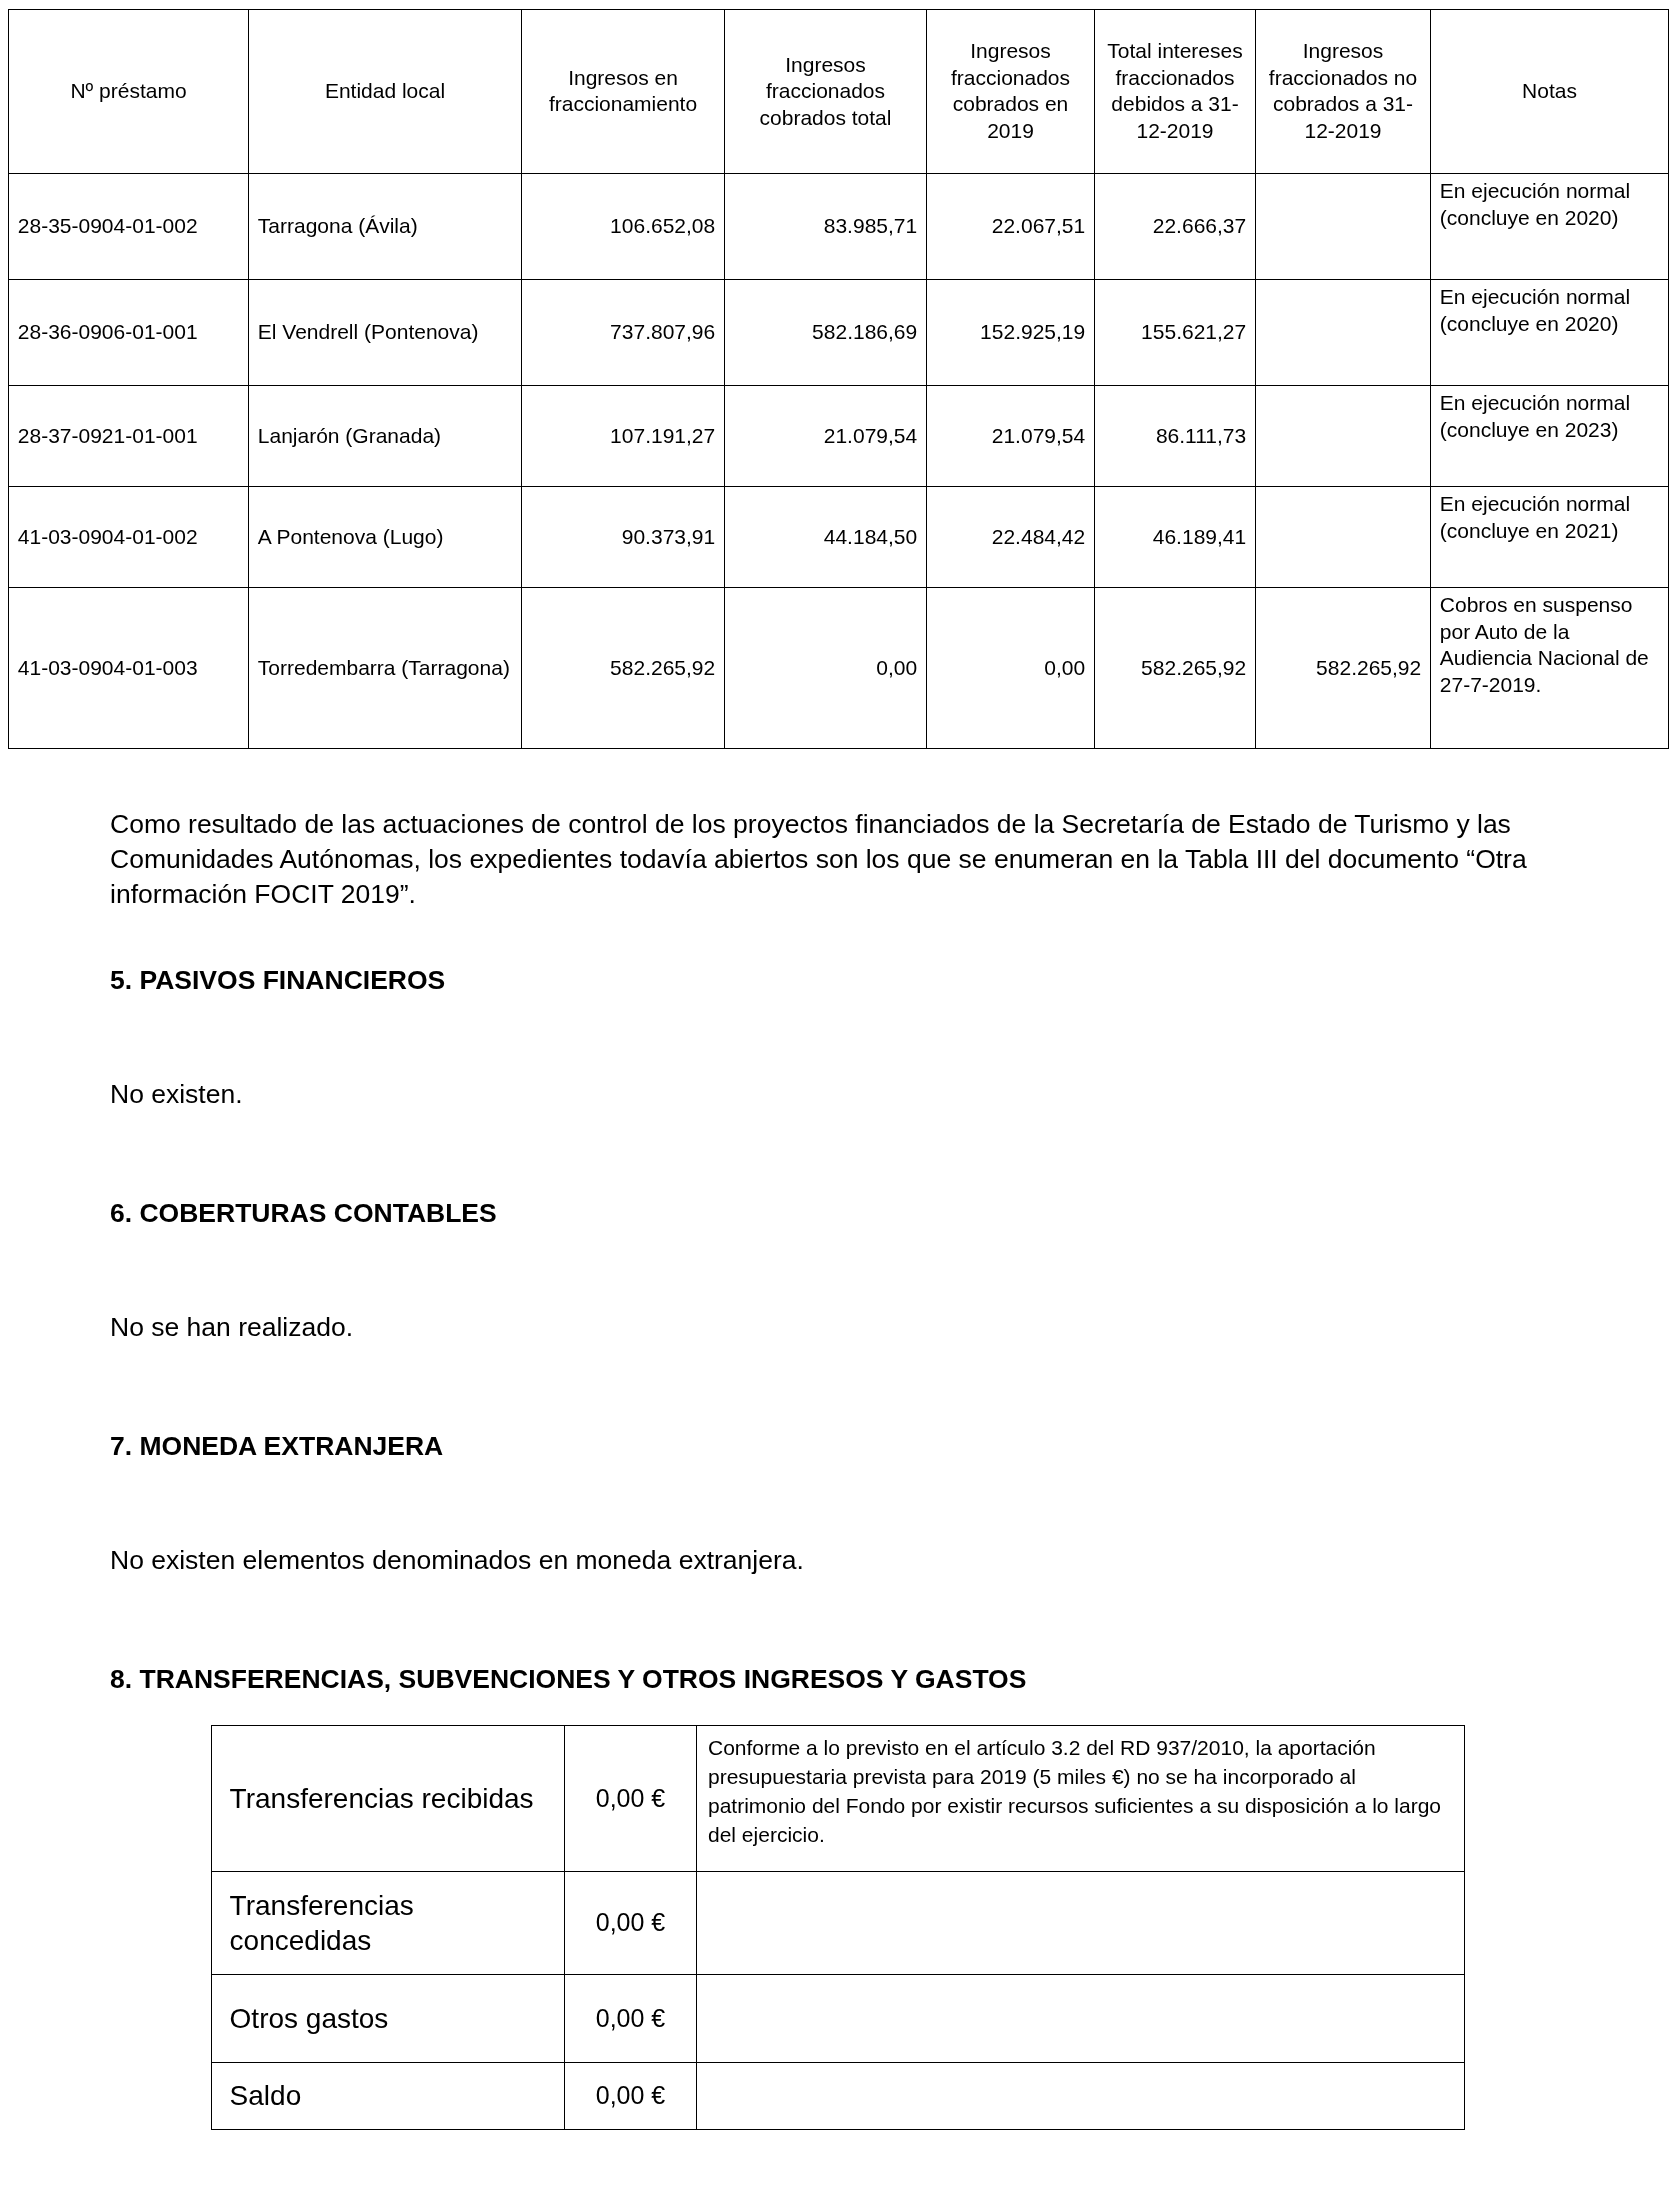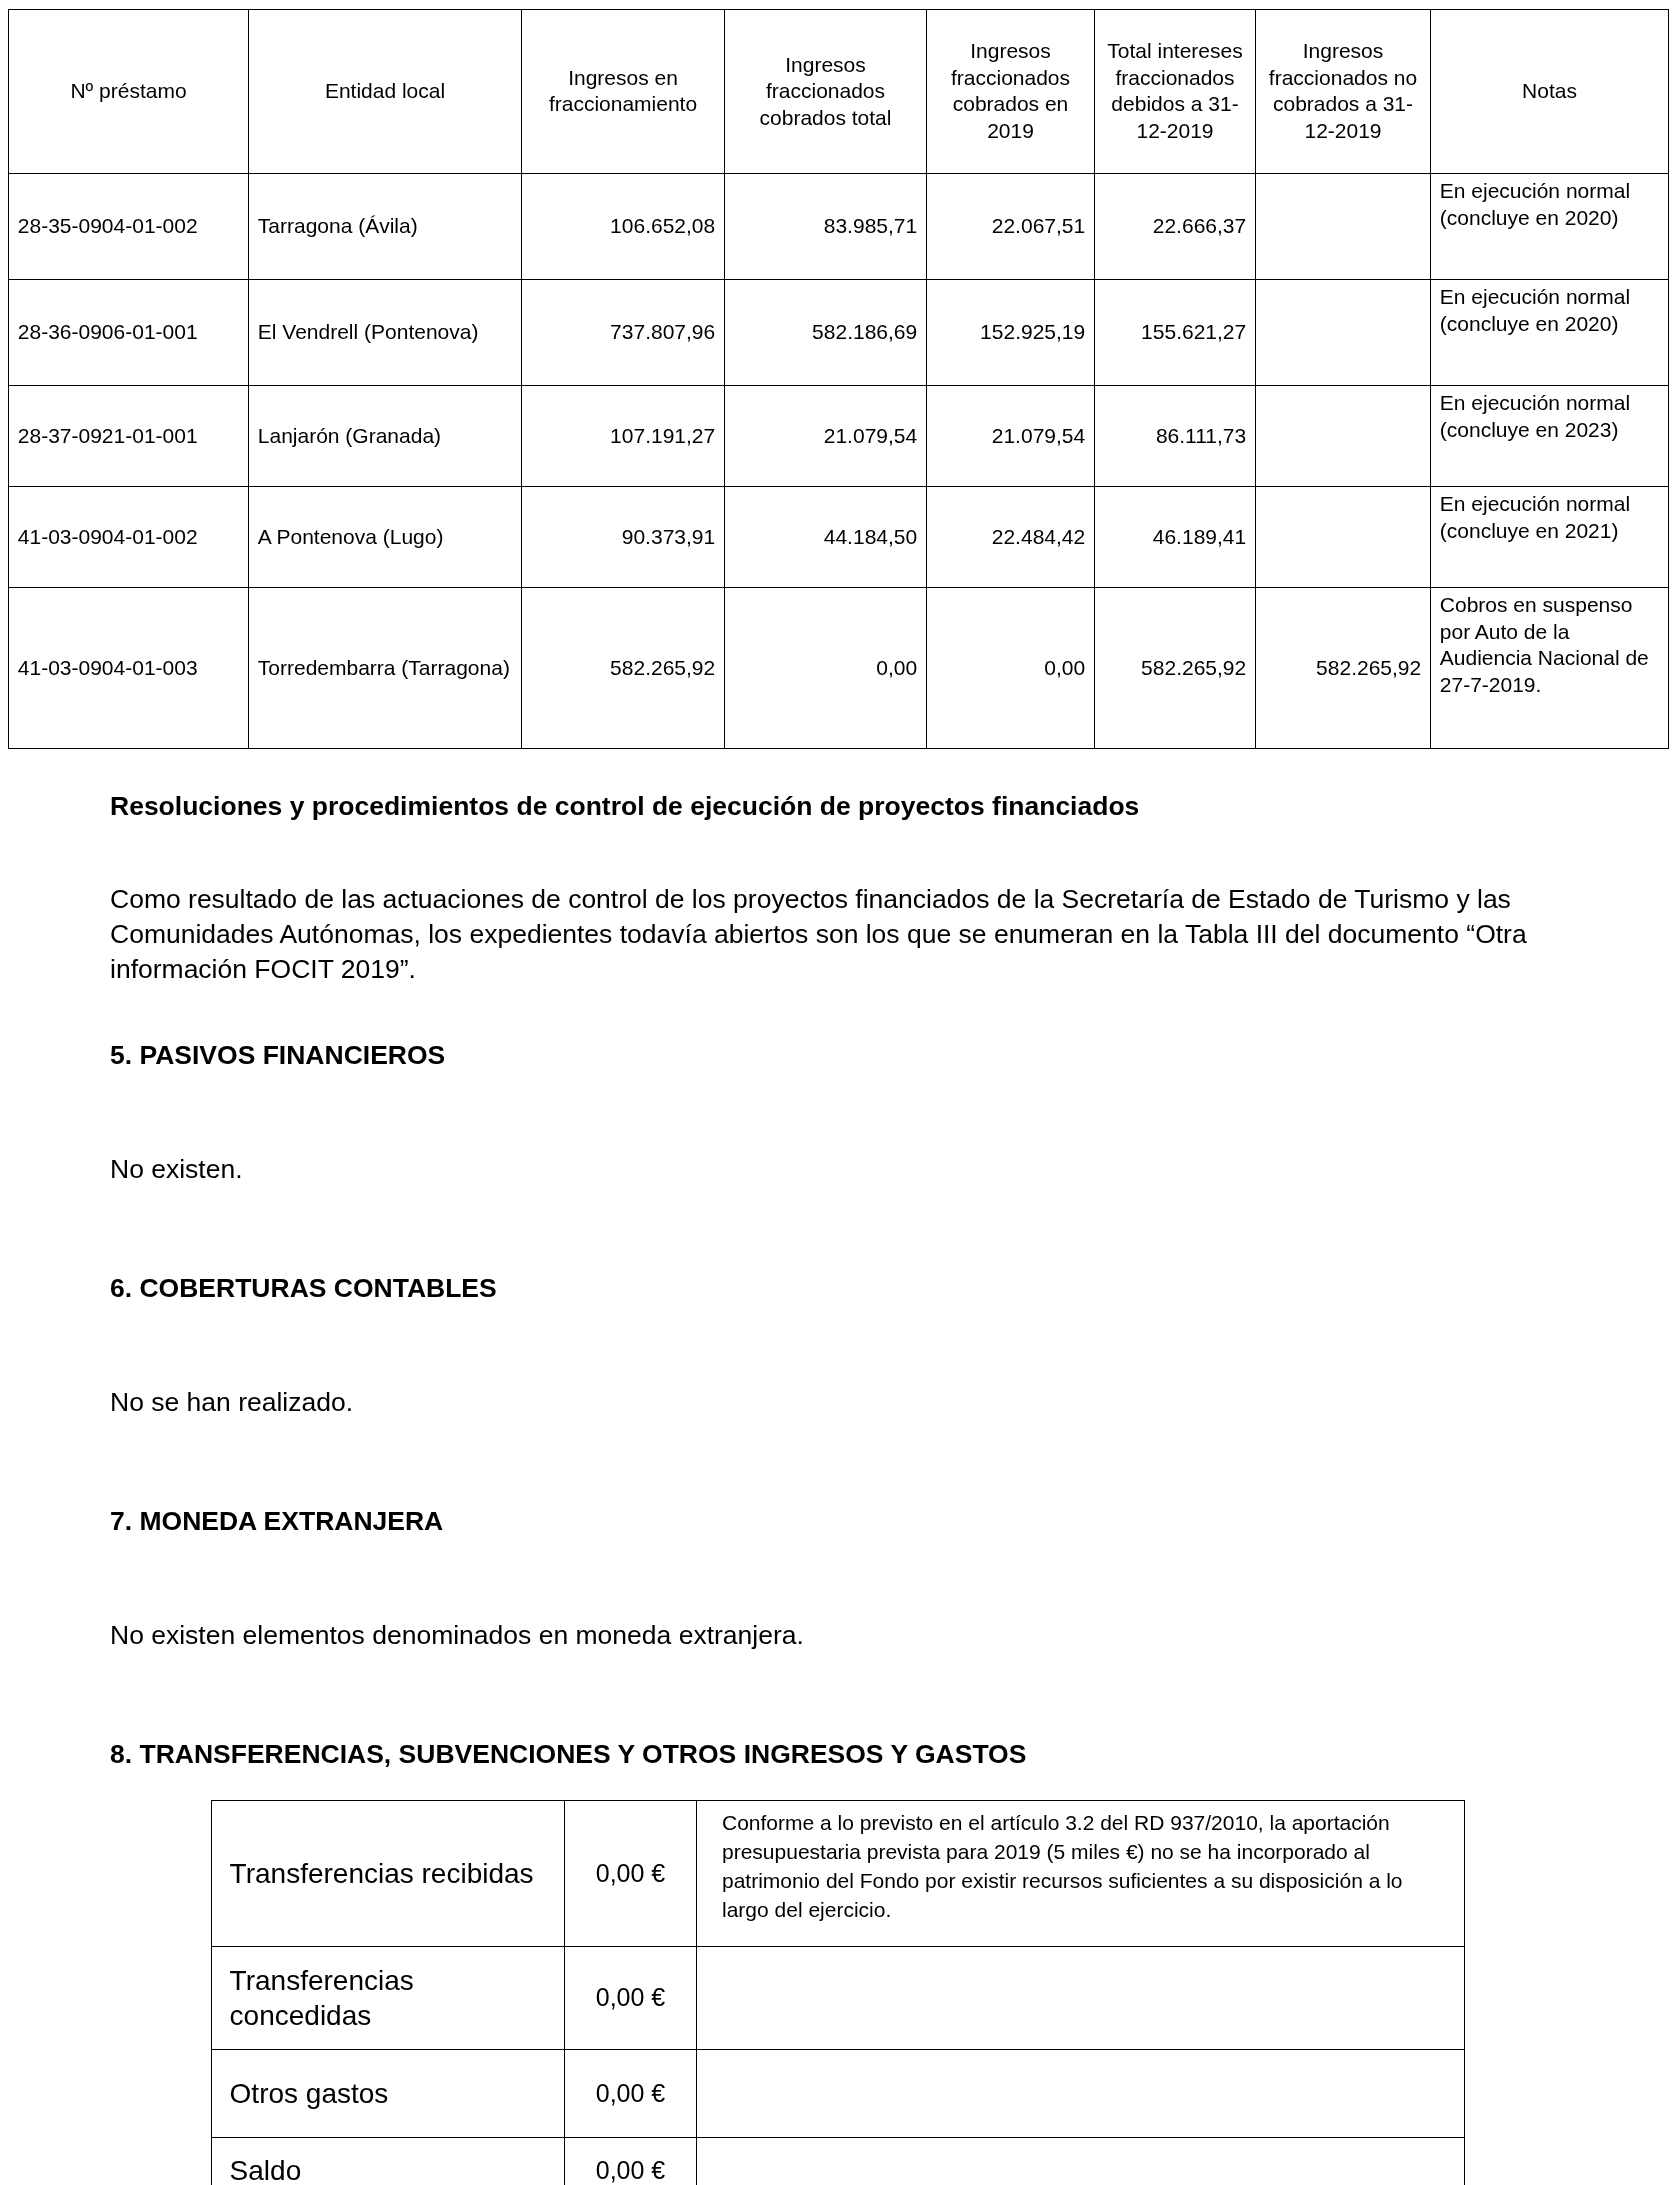--- a/index.html
+++ b/index.html
@@ -105,21 +105,21 @@
     text-align: left;
   }
   .transfer-table td.t-value {
     font-size: 25px;
     text-align: center;
     vertical-align: middle;
   }
   .transfer-table td.t-note {
     font-size: 21px;
     line-height: 29px;
-    padding: 7px 25px;
+    padding: 7px 11px;
     vertical-align: top;
     text-align: left;
   }
   .transfer-table .trow-1 { height: 146px; }
   .transfer-table .trow-2 { height: 103px; }
   .transfer-table .trow-3 { height: 88px; }
   .transfer-table .trow-4 { height: 67px; }
 </style>
 </head>
 <body>
@@ -198,21 +198,20 @@
         <td class="cell-num">0,00</td>
         <td class="cell-num">582.265,92</td>
         <td class="cell-num">582.265,92</td>
         <td class="cell-notes">Cobros en suspenso por Auto de la Audiencia Nacional de 27-7-2019.</td>
       </tr>
     </tbody>
   </table>
 
   <div class="content">
 
-    <h2 class="subheading">Resoluciones y procedimientos de control de ejecución de proyectos financiados</h2>
     <p class="body-text">Como resultado de las actuaciones de control de los proyectos financiados de la Secretaría de Estado de Turismo y las Comunidades Autónomas, los expedientes todavía abiertos son los que se enumeran en la Tabla III del documento “Otra información FOCIT 2019”.</p>
 
     <h2 class="section-heading first">5. PASIVOS FINANCIEROS</h2>
     <p class="answer-text">No existen.</p>
 
     <h2 class="section-heading">6. COBERTURAS CONTABLES</h2>
     <p class="answer-text">No se han realizado.</p>
 
     <h2 class="section-heading">7. MONEDA EXTRANJERA</h2>
     <p class="answer-text">No existen elementos denominados en moneda extranjera.</p>

